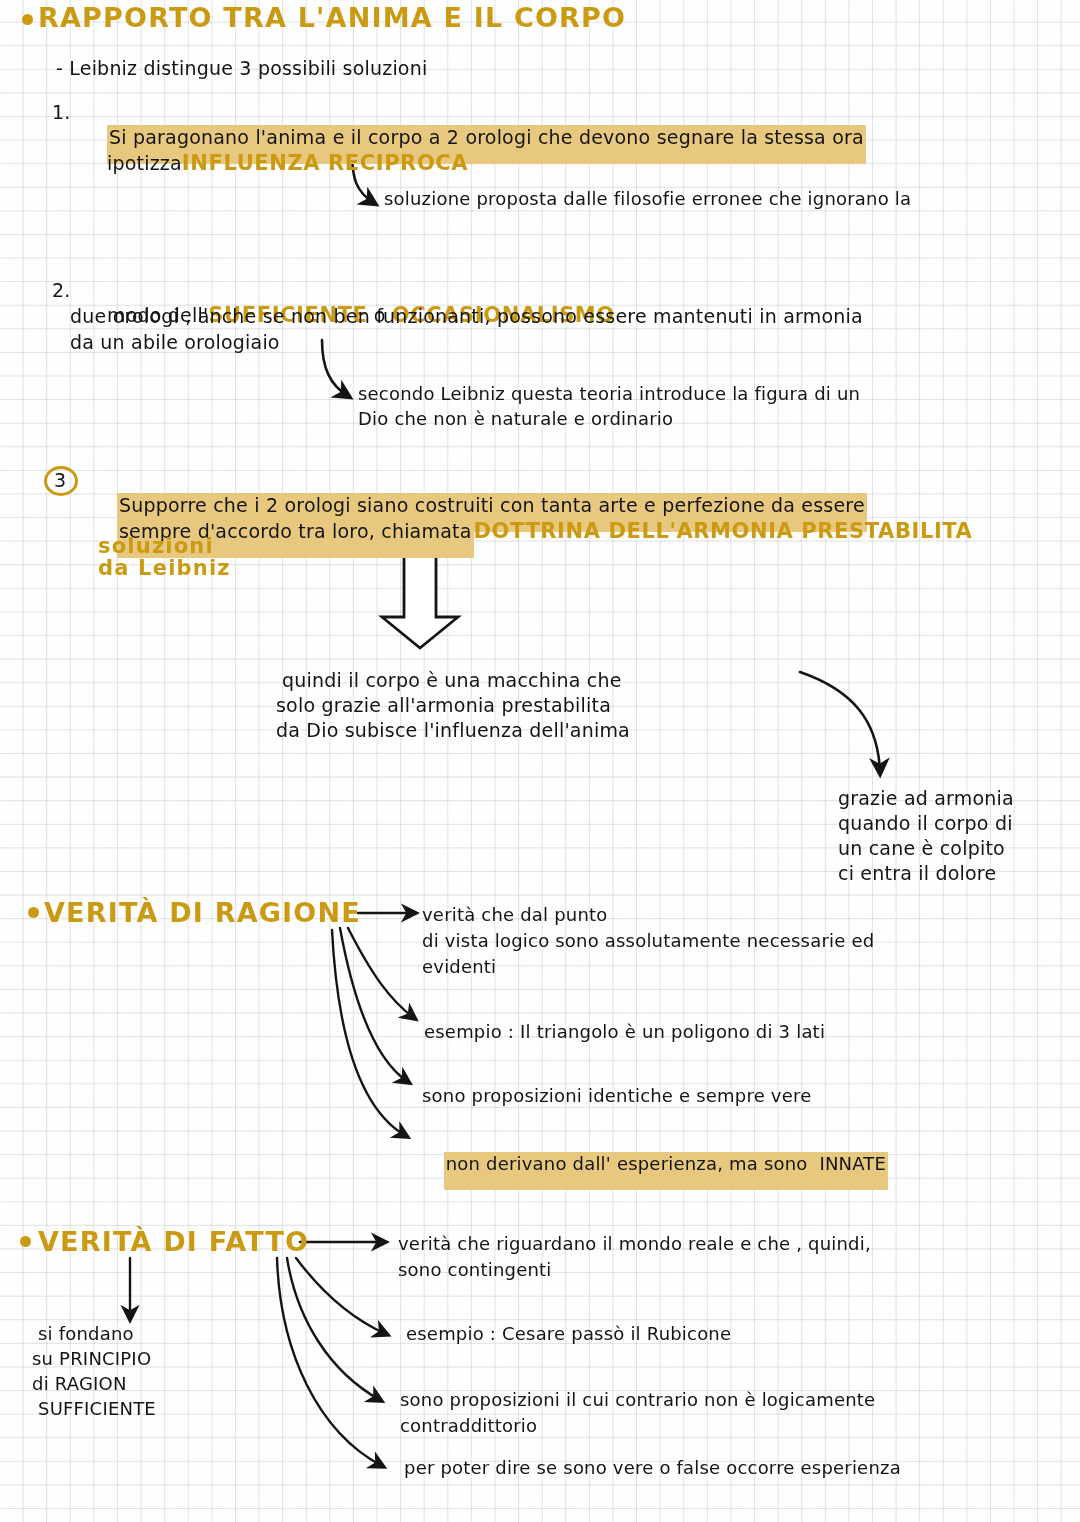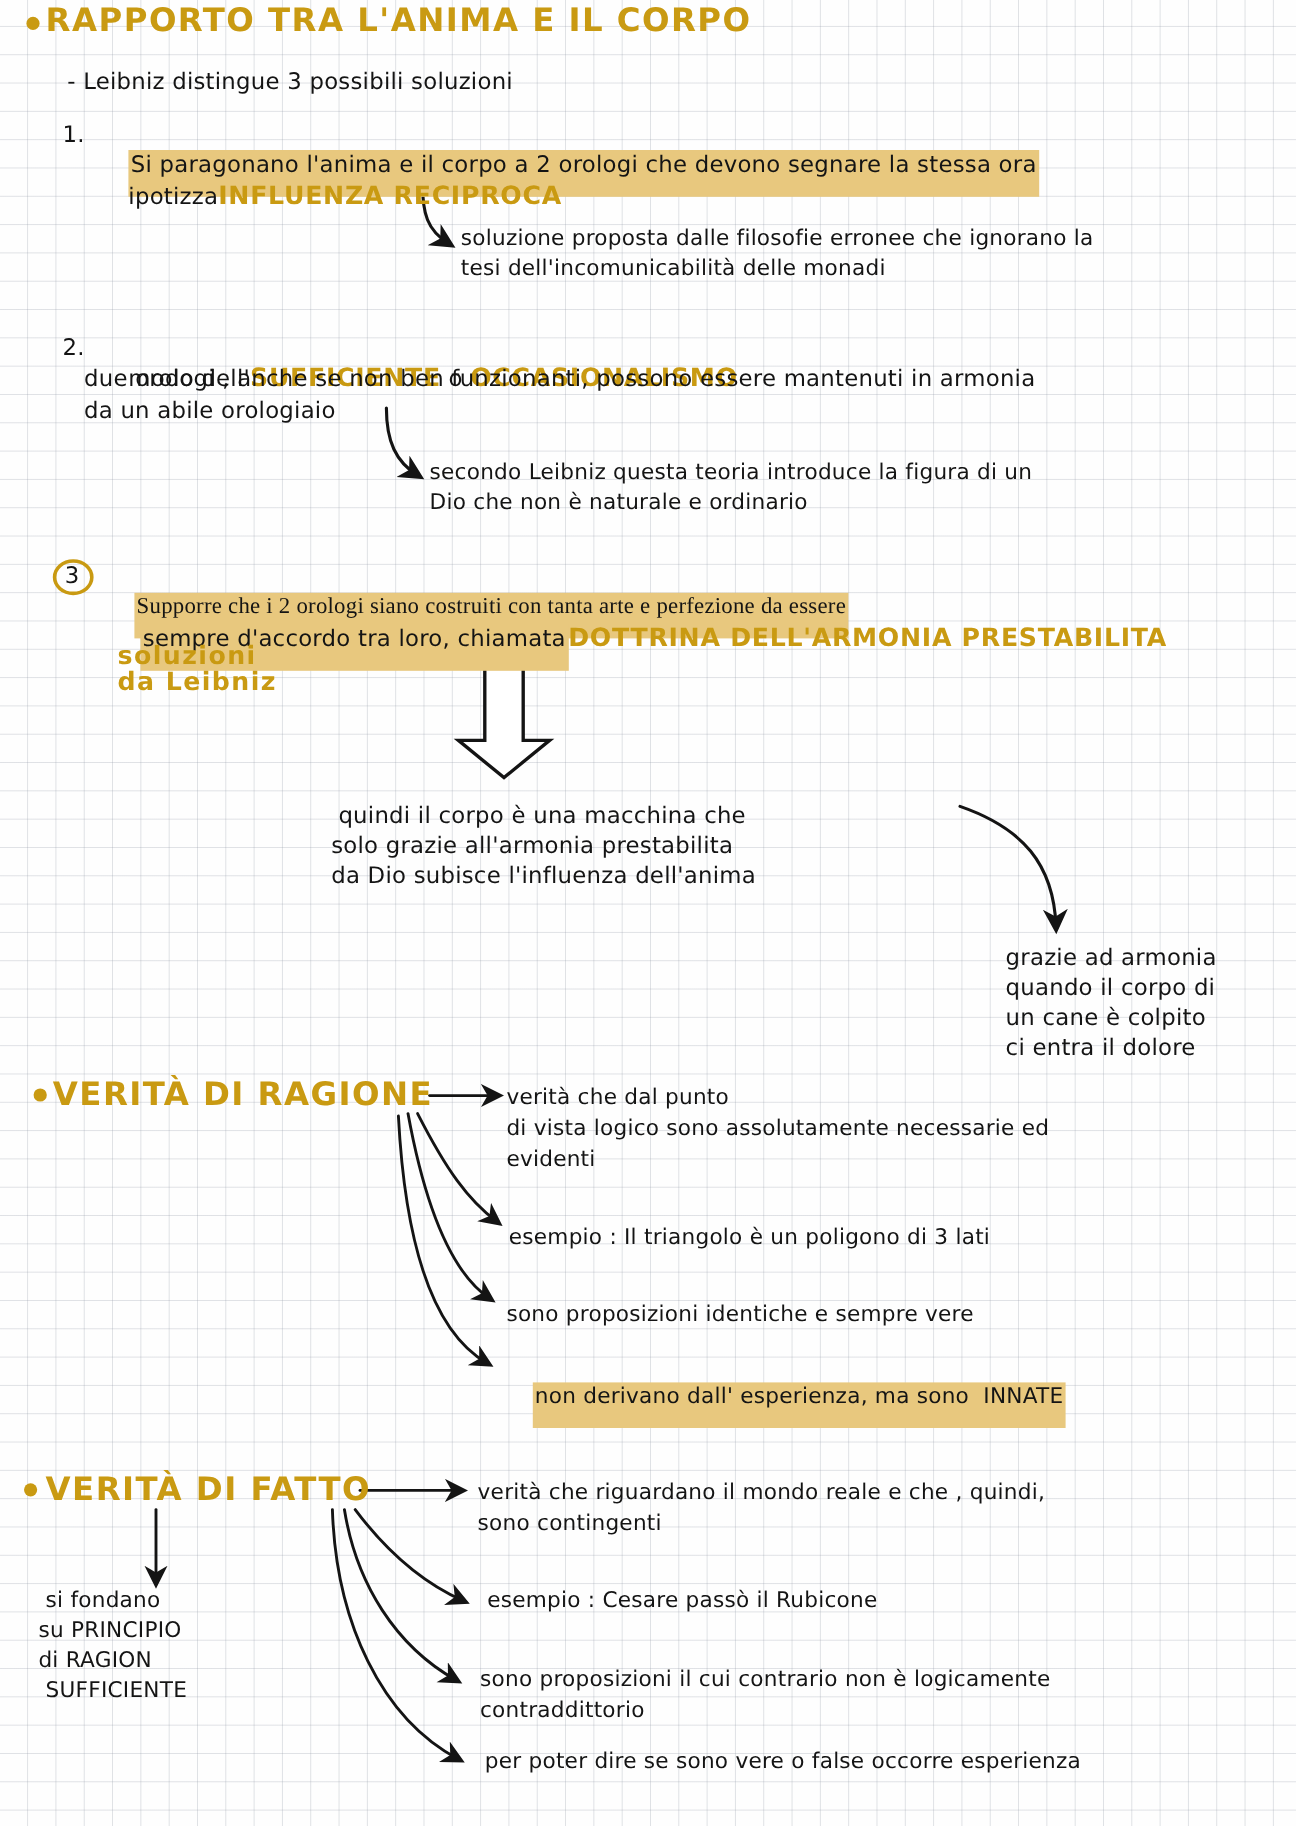--- a/index.html
+++ b/index.html
@@ -108,34 +108,33 @@
   <div class="ink" style="left:56px;top:56px;">- Leibniz distingue 3 possibili soluzioni</div>
 
   <div class="ink" style="left:52px;top:100px;">1.</div>
   <div class="ink" style="left:82px;top:100px;">
     <span class="hl">Si paragonano l'anima e il corpo a 2 orologi che devono segnare la stessa ora</span>
   </div>
   <div class="ink" style="left:82px;top:126px;">
     <span>ipotizza</span><span class="gold" style="font-size:21px;">INFLUENZA RECIPROCA</span>
   </div>
   <div class="ink sm" style="left:384px;top:187px;">soluzione proposta dalle filosofie erronee che ignorano la</div>
-  <div class="ink sm" style="left:384px;top:212px;">tesi dell'incomunicabilità delle monadi</div>
 
   <div class="ink" style="left:52px;top:278px;">2.</div>
   <div class="ink" style="left:82px;top:278px;">
     <span>modo dell'</span><span class="gold" style="font-size:21px;">SUFFICIENTE</span><span> </span><span>o</span><span> </span><span class="gold" style="font-size:21px;">OCCASIONALISMO</span>
   </div>
   <div class="ink" style="left:70px;top:304px;">due orologi , anche se non ben funzionanti, possono essere mantenuti in armonia</div>
   <div class="ink" style="left:70px;top:330px;">da un abile orologiaio</div>
   <div class="ink sm" style="left:358px;top:382px;">secondo Leibniz questa teoria introduce la figura di un</div>
   <div class="ink sm" style="left:358px;top:407px;">Dio che non è naturale e ordinario</div>
 
   <span class="circnum" style="left:44px;top:466px;"></span>
   <div class="ink" style="left:54px;top:468px;">3</div>
-  <div class="ink" style="left:92px;top:468px;font-family:Liberation Serif, serif;">
+  <div class="ink" style="left:92px;top:468px;">
     <span class="hl">Supporre che i 2 orologi siano costruiti con tanta arte e perfezione da essere</span>
   </div>
   <div class="ink" style="left:92px;top:494px;">
     <span class="hl">sempre d'accordo tra loro, chiamata</span><span class="gold" style="font-size:21px;text-align:right;">DOTTRINA DELL'ARMONIA PRESTABILITA</span>
   </div>
   <div class="head" style="left:98px;top:534px;font-size:21px;">soluzioni</div>
   <div class="head" style="left:98px;top:556px;font-size:21px;">da Leibniz</div>
 
   <div class="ink" style="left:282px;top:668px;">quindi il corpo è una macchina che</div>
   <div class="ink" style="left:276px;top:693px;">solo grazie all'armonia prestabilita</div>

